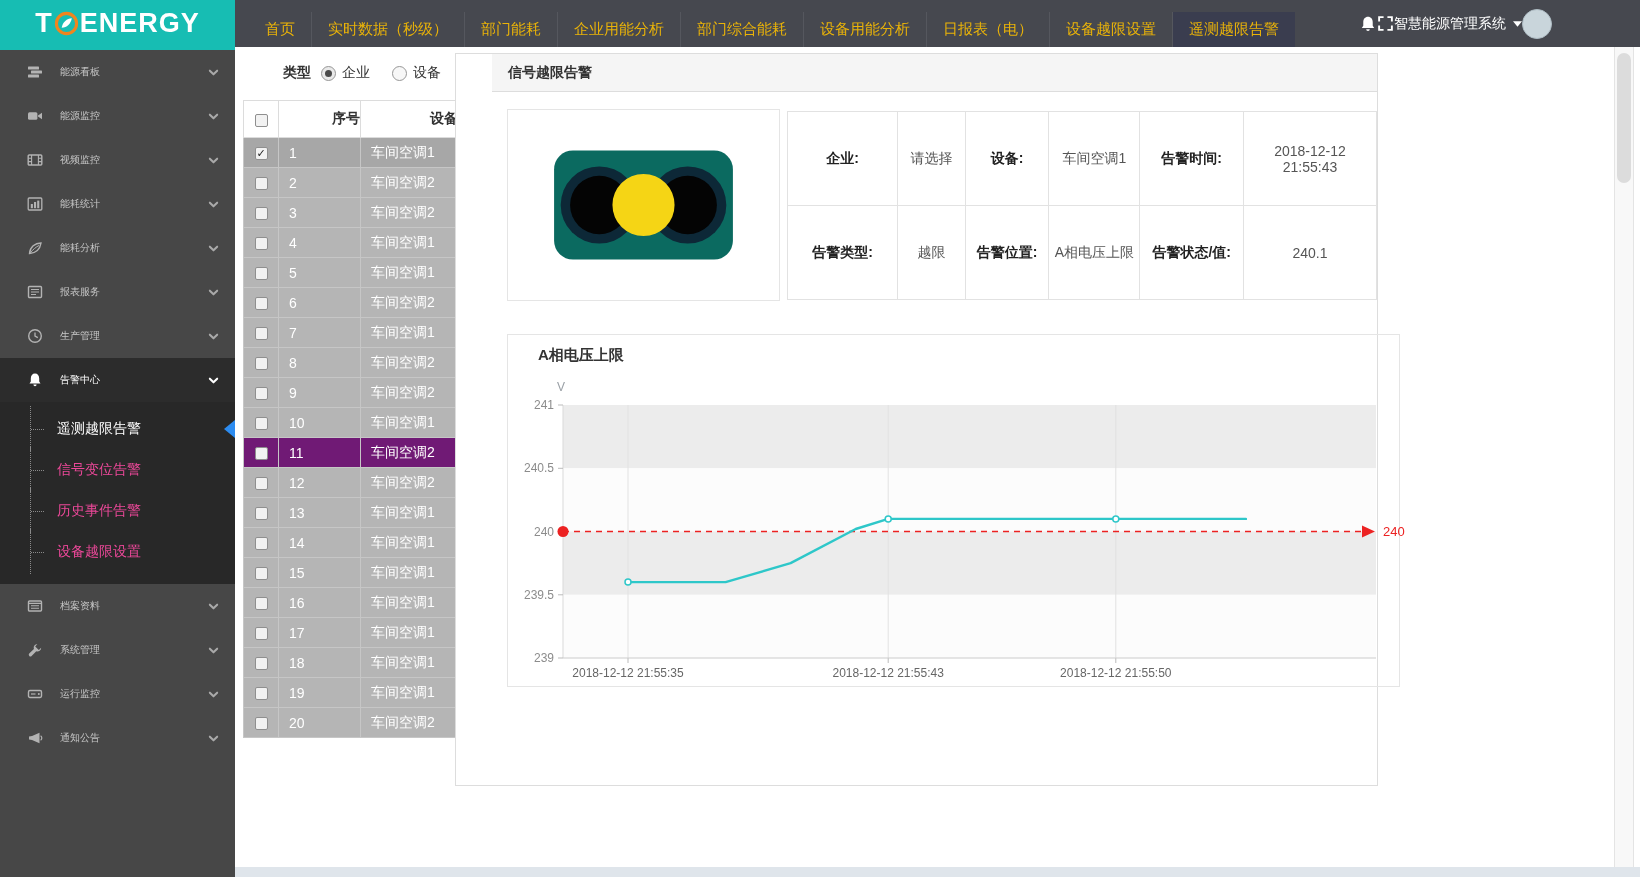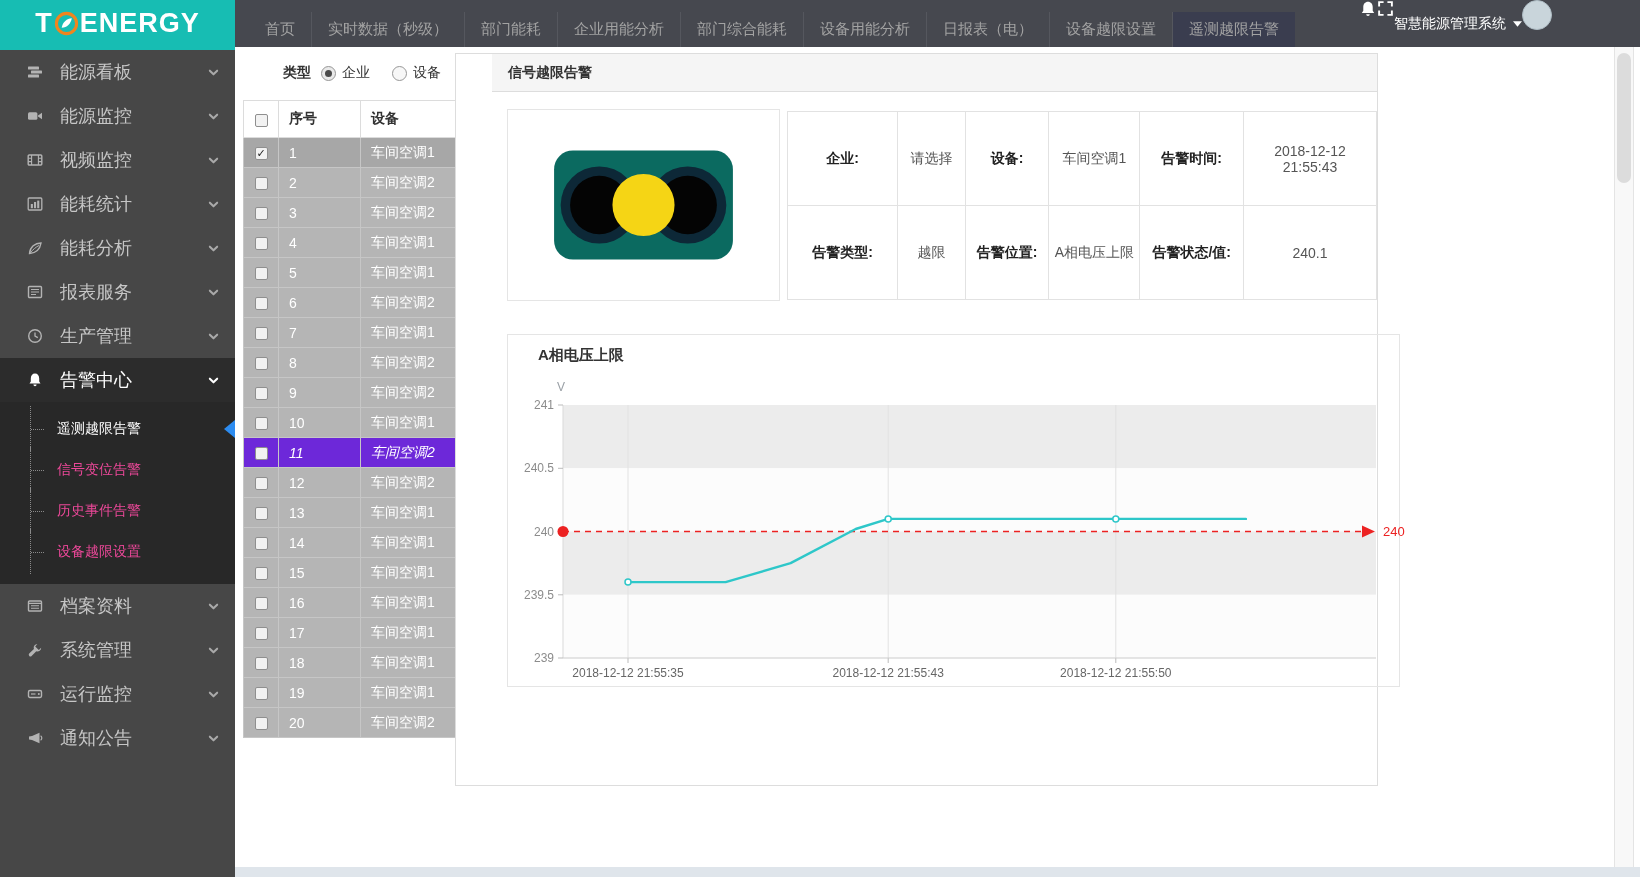--- a/index.html
+++ b/index.html
@@ -5,31 +5,31 @@
   * { box-sizing: border-box; margin: 0; padding: 0; }
   html,body { width:1640px; height:877px; }
   body { font-family:"Liberation Sans","DejaVu Sans",sans-serif; background:#fff; overflow:hidden; }
   .page { position:relative; width:1640px; height:877px; background:#fff; overflow:hidden; }
 
   
   .top-header { position:absolute; top:0; left:0; right:0; height:47px; background:#46484f; display:flex; z-index:30; }
   .logo { width:235px; height:47px; background:#17bdb3; display:flex; align-items:center; justify-content:center; color:#fff; font-size:27px; font-weight:bold; letter-spacing:1px; }
   .logo .at { display:flex; margin:0 1px; }
   #topnav { display:flex; list-style:none; margin-left:14px; height:47px; }
-  .nav-item { display:flex; align-items:center; padding:0 16px; color:#a3a3a3; font-size:15px; cursor:pointer; border-left:1px solid #55575e; white-space:nowrap;margin-top:12px; }
+  .nav-item { display:flex; align-items:center; padding:0 16px; color:#eab308; font-size:15px; cursor:pointer; border-left:1px solid #55575e; white-space:nowrap;margin-top:12px; }
   .nav-item:first-child { border-left:none; }
   .nav-item.active { background:#3a3d4f; }
-  .header-right { margin-left:auto; display:flex; padding-right:88px; color:#fff; }
+  .header-right { margin-left:auto; display:flex; align-items:center; padding-right:88px; color:#fff; }
   .hr-icon { display:flex; color:#fff; cursor:pointer; }
   .user-entry { display:flex; align-items:center; gap:7px; font-size:14px; cursor:pointer; }
   .avatar { width:30px; height:30px; border-radius:50%; background:#c9d5db; border:1px solid #aebcc4; }
 
   
   #sidebar { position:absolute; top:47px; left:0; width:235px; bottom:0; background:#474747; border-top:3px solid #17bdb3; z-index:20; }
-  .side-item { height:44px; display:flex; align-items:center; padding:0 16px 0 27px; color:#c6c6c6; font-size:18px; cursor:pointer; }
+  .side-item { height:44px; display:flex; align-items:center; padding:0 16px 0 27px; color:#c6c6c6; font-size:10px; cursor:pointer; }
   .side-item .ico { width:18px; margin-right:15px; display:flex; color:#b3b3b3; }
   .side-item .chev { margin-left:auto; color:#a9a9a9; display:flex; }
   .side-item.active { background:#2c2c2c; color:#fff; }
   .side-item.active .ico, .side-item.active .chev { color:#fff; }
   .submenu { background:#282828; padding:6px 0 12px; }
   .sub-item { position:relative; height:41px; display:flex; align-items:center; padding-left:57px; color:#ec4899; font-size:14px; cursor:pointer; }
   .sub-item::before { content:""; position:absolute; left:30px; top:-2px; bottom:-2px; border-left:1px dotted #8a8a8a; }
   .sub-item::after { content:""; position:absolute; left:31px; top:50%; width:13px; border-top:1px dotted #8a8a8a; }
   .sub-item.active { color:#fff; }
   .sub-marker { position:absolute; right:0; top:50%; margin-top:-9px; width:0; height:0; border-top:9px solid transparent; border-bottom:9px solid transparent; border-right:11px solid #2d8cf0; }
@@ -47,27 +47,27 @@
   .date-input { width:80px; height:31px; border:1px solid #6fb0e8; border-radius:4px; background:#fff; display:flex; align-items:center; padding:0 5px 0 8px; color:#555; box-shadow:0 0 3px rgba(82,168,236,.5); }
   .date-input span { flex:1; }
   .select-box { width:168px; height:31px; border:1px solid #ccc; border-radius:4px; background:#fff; display:flex; align-items:center; padding:0 9px; color:#999; cursor:pointer; }
   .select-box .sel-text { flex:1; }
   .select-box .caret { color:#666; display:flex; }
   .btn-query { margin-left:17px; height:31px; padding:0 13px; border:1px solid #ccc; border-radius:4px; background:#fff; color:#333; font-size:14px; cursor:pointer; font-family:inherit; }
 
   
   .table-wrap { position:absolute; left:8px; top:53px; width:434px; }
   table.alarm { width:434px; border-collapse:collapse; font-size:14px; table-layout:fixed; }
-  table.alarm thead th { height:37px; background:#fff; color:#333; font-weight:bold; text-align:left; border:1px solid #dcdcdc; padding-left:10px; }
+  table.alarm thead th { height:37px; background:#fff; color:#333; font-weight:bold; text-align:right; border:1px solid #dcdcdc; padding-left:10px; }
   table.alarm thead th.cb-col { text-align:center; padding-left:0; }
   table.alarm tbody td { height:30px; color:#fff; border:1px solid #c6c6c6; padding-left:10px; overflow:hidden; white-space:nowrap; }
   table.alarm tbody td.cb-col { text-align:center; padding-left:0; }
   tr.tone-default td { background:#b5b5b5; }
   tr.tone-selected td { background:#a7a7a7; }
-  tr.tone-light td { background:#6d28d9;font-style:italic; }
+  tr.tone-light td { background:#701a75; }
   .cb { display:inline-block; width:13px; height:13px; background:#f2f2f2; border:1px solid #8f8f8f; border-radius:2px; vertical-align:middle; line-height:11px; font-size:11px; color:#222; text-align:center; cursor:pointer; }
   .cb.checked::after { content:"\2713"; font-weight:bold; }
 
   
   .pager { position:absolute; left:260px; top:698px; display:flex; }
   .pg-item { min-width:30px; height:35px; padding:0 10px; display:flex; align-items:center; justify-content:center; border:1px solid #ddd; margin-left:-1px; background:#fff; color:#337ab7; font-size:14px; cursor:pointer; }
   .pg-item:first-child { border-radius:4px 0 0 4px; margin-left:0; }
   .pg-item:last-child { border-radius:0 4px 4px 0; }
   .pg-item.active { background:#337ab7; border-color:#337ab7; color:#fff; }
 

